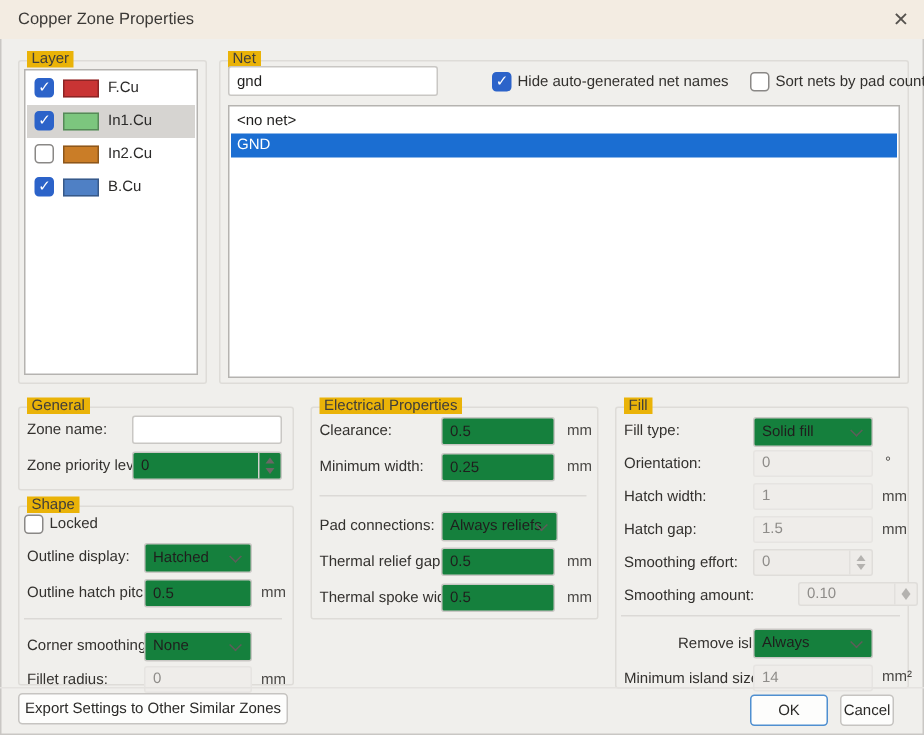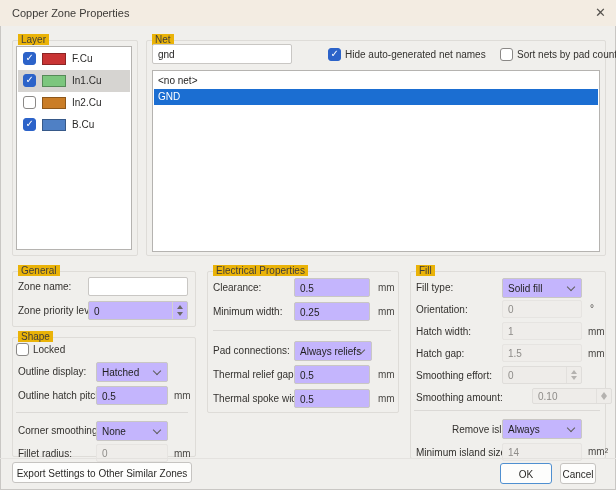--- a/index.html
+++ b/index.html
@@ -16,21 +16,21 @@
   .listbox{position:absolute;background:#fff;border:1px solid #b5b3b0;}
   .lrow{position:absolute;left:1px;height:22px;font-size:10px;}
   .lrow .nm{position:absolute;left:54px;top:5px;color:#2b2a29;}
   .lrow.selected{background:#d6d4d1;}
   .swatch{position:absolute;left:24px;top:5px;width:24px;height:12px;border:1px solid rgba(0,0,0,.3);box-sizing:border-box;}
   .cb{position:absolute;width:13px;height:13px;box-sizing:border-box;border:1px solid #8a8886;border-radius:3px;background:#fff;}
   .cb.on{background:#2c63c9;border-color:#2c63c9;}
   .cb.on::after{content:"✓";position:absolute;left:1.5px;top:-1px;font-size:10px;color:#fff;}
   .nrow{position:absolute;left:1px;height:16px;font-size:10px;line-height:16px;padding-left:4px;color:#1f1e1d;}
   .nrow.selected{background:#1b6ed2;color:#fff;}
-  .fld{position:absolute;background:#c4b5fd;border:1px solid #c9c7c4;border-radius:2px;box-sizing:border-box;
+  .fld{position:absolute;background:#15803d;border:1px solid #c9c7c4;border-radius:2px;box-sizing:border-box;
        font-size:10px;color:#1f1e1d;}
   .fld .v{position:absolute;left:5px;top:50%;transform:translateY(-50%);white-space:nowrap;}
   .fld.dis{background:#eeece9;border-color:#dfddda;color:#8e8c89;}
   .fld.dis .v{color:#8e8c89;}
   .fld.flat{background:#efedea;border-color:#e6e4e1;}
   .chev{position:absolute;right:7px;top:50%;width:5px;height:5px;margin-top:-4px;
         border-right:1.4px solid #5f5d5a;border-bottom:1.4px solid #5f5d5a;transform:rotate(45deg);}
   .spins{position:absolute;right:0;top:0;bottom:0;width:14px;border-left:1px solid #d4d2cf;}
   .spins .u,.spins .d{position:absolute;left:50%;width:0;height:0;border-left:3px solid transparent;border-right:3px solid transparent;transform:translateX(-50%);}
   .spins .u{top:3px;border-bottom:4px solid #6a6865;}

